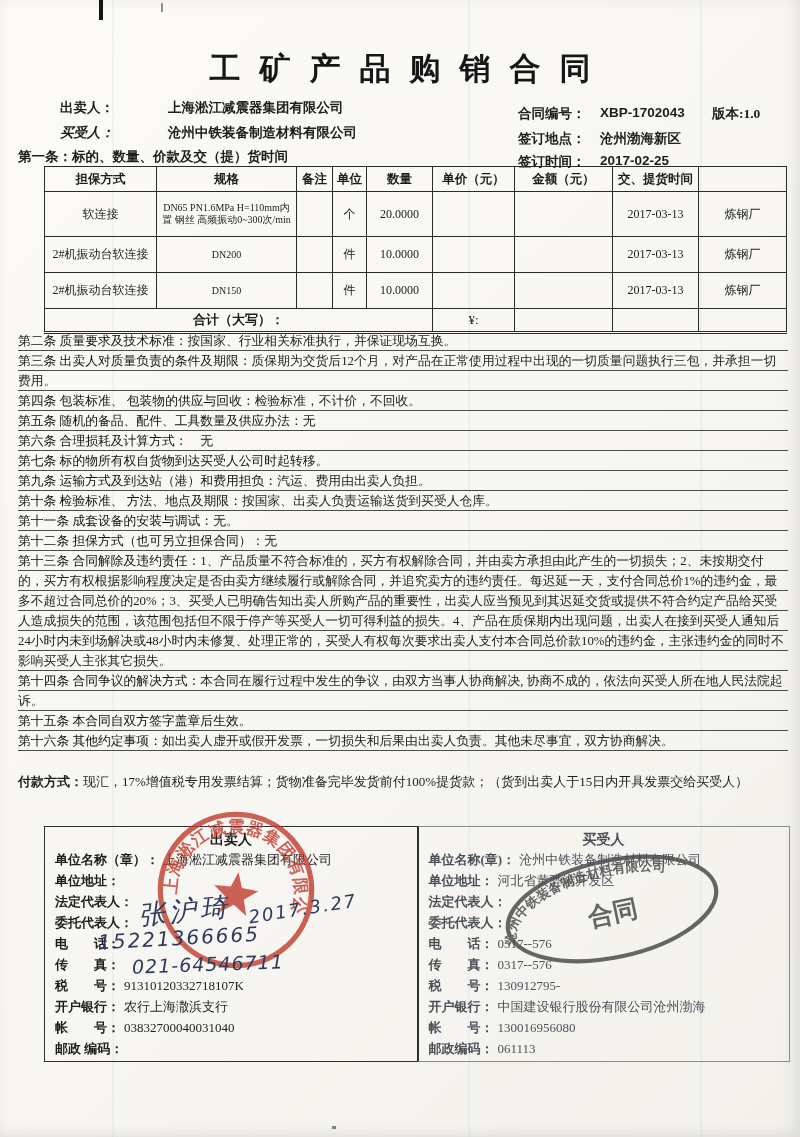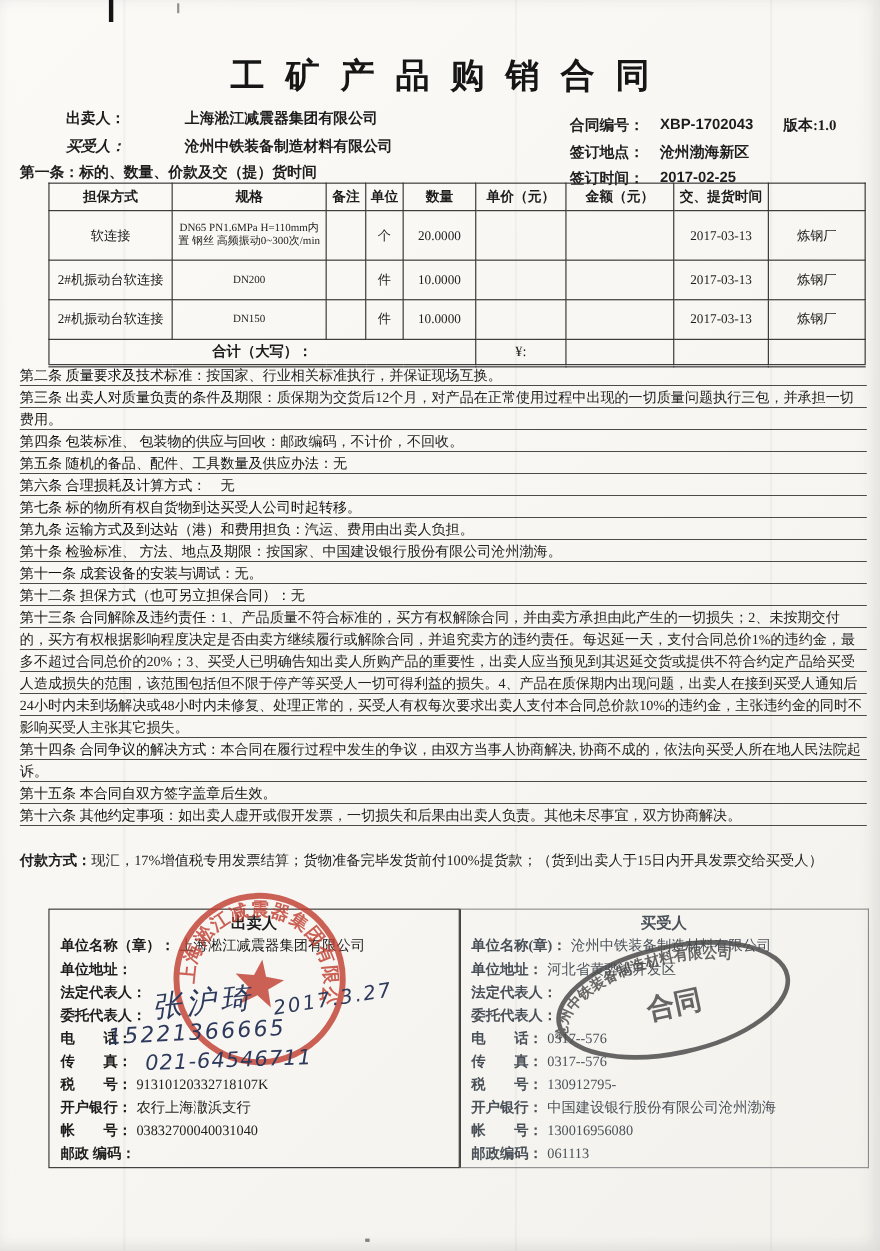--- a/index.html
+++ b/index.html
@@ -167,26 +167,26 @@
         <td></td>
         <td></td>
       </tr>
     </tbody>
   </table>
 
   <div class="clauses">
 
   <div class="clause"><b class="ct">第二条 质量要求及技术标准：</b><span>按国家、行业相关标准执行，并保证现场互换。</span></div>
       <div class="clause"><b class="ct">第三条 出卖人对质量负责的条件及期限：</b><span>质保期为交货后12个月，对产品在正常使用过程中出现的一切质量问题执行三包，并承担一切费用。</span></div>
-      <div class="clause"><b class="ct">第四条 包装标准、 包装物的供应与回收：</b><span>邮政编码，不计价，不回收。</span></div>
+      <div class="clause"><b class="ct">第四条 包装标准、 包装物的供应与回收：</b><span>检验标准，不计价，不回收。</span></div>
       <div class="clause"><b class="ct">第五条  随机的备品、配件、工具数量及供应办法：</b><span>无</span></div>
       <div class="clause"><b class="ct">第六条 合理损耗及计算方式：</b><span>　无</span></div>
       <div class="clause"><b class="ct">第七条 标的物所有权自货物到达买受人公司时起转移。</b><span></span></div>
       <div class="clause"><b class="ct">第九条 运输方式及到达站（港）和费用担负：</b><span>汽运、费用由出卖人负担。</span></div>
-      <div class="clause"><b class="ct">第十条 检验标准、 方法、地点及期限：</b><span>按国家、中国建设银行股份有限公司沧州渤海。</span></div>
+      <div class="clause"><b class="ct">第十条 检验标准、 方法、地点及期限：</b><span>按国家、出卖人负责运输送货到买受人仓库。</span></div>
       <div class="clause"><b class="ct">第十一条 成套设备的安装与调试：</b><span>无。</span></div>
       <div class="clause"><b class="ct">第十二条 担保方式（也可另立担保合同）：</b><span>无</span></div>
       <div class="clause"><b class="ct">第十三条 合同解除及违约责任：</b><span>1、产品质量不符合标准的，买方有权解除合同，并由卖方承担由此产生的一切损失；2、未按期交付的，买方有权根据影响程度决定是否由卖方继续履行或解除合同，并追究卖方的违约责任。每迟延一天，支付合同总价1%的违约金，最多不超过合同总价的20%；3、买受人已明确告知出卖人所购产品的重要性，出卖人应当预见到其迟延交货或提供不符合约定产品给买受人造成损失的范围，该范围包括但不限于停产等买受人一切可得利益的损失。4、产品在质保期内出现问题，出卖人在接到买受人通知后24小时内未到场解决或48小时内未修复、处理正常的，买受人有权每次要求出卖人支付本合同总价款10%的违约金，主张违约金的同时不影响买受人主张其它损失。</span></div>
       <div class="clause"><b class="ct">第十四条 合同争议的解决方式：</b><span>本合同在履行过程中发生的争议，由双方当事人协商解决, 协商不成的，依法向买受人所在地人民法院起诉。</span></div>
       <div class="clause"><b class="ct">第十五条 本合同自双方签字盖章后生效。</b><span></span></div>
       <div class="clause"><b class="ct">第十六条 其他约定事项：</b><span>如出卖人虚开或假开发票，一切损失和后果由出卖人负责。其他未尽事宜，双方协商解决。</span></div>
     </div>
 
   <div class="payment">
     <span class="ct">付款方式：</span><span>现汇，17%增值税专用发票结算；货物准备完毕发货前付100%提货款；（货到出卖人于15日内开具发票交给买受人）</span>

